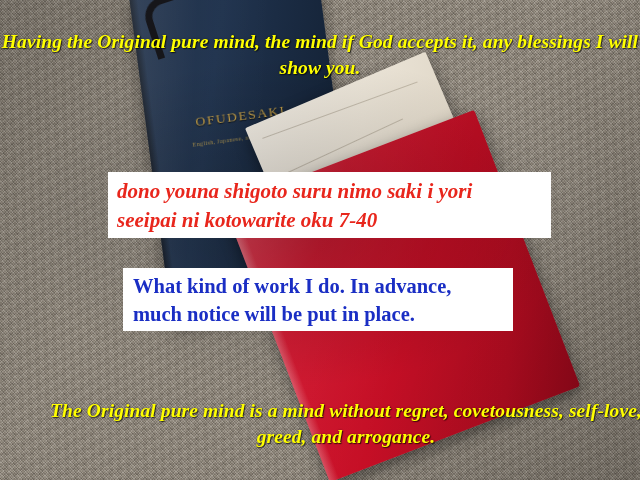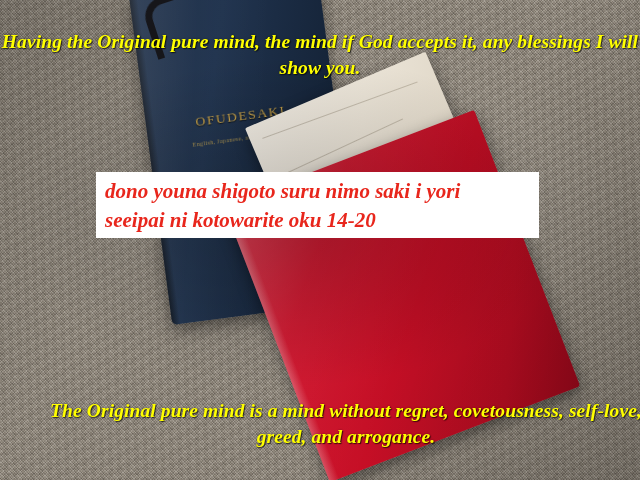--- a/index.html
+++ b/index.html
@@ -194,21 +194,21 @@
   }
   #caption-top { top: 29px; }
   #caption-bottom { top: 398px; margin-left: 26px; }
 
   .text-box {
     position: absolute;
     background: #ffffff;
     box-sizing: border-box;
   }
   #box-romaji {
-    left: 96px;
+    left: 108px;
     top: 172px;
     width: 443px;
     height: 66px;
     padding: 5px 8px 0 9px;
   }
   #box-romaji .line {
     color: #E8261C;
     font-family: "Liberation Serif", serif;
     font-weight: bold;
     font-style: italic;
@@ -259,19 +259,23 @@
     <div class="edge"></div>
     <div class="sheen"></div>
   </div>
 
   <div class="carpet-shade"></div>
 
   <div class="yellow-text" id="caption-top">Having the Original pure mind, the mind if God accepts it, any blessings I will show you.</div>
 
   <div class="text-box" id="box-romaji">
     <div class="line">dono youna shigoto suru nimo saki i yori</div>
-    <div class="line">seeipai ni kotowarite oku  14-20</div>
-  </div>
-
+    <div class="line">seeipai ni kotowarite oku  7-40</div>
+  </div>
+
+  <div class="text-box" id="box-translation">
+    <div class="line">What kind of work I do. In advance,</div>
+    <div class="line">much notice will be put in place.</div>
+  </div>
 
   <div class="yellow-text" id="caption-bottom">The Original pure mind is a mind without regret, covetousness, self-love, greed, and arrogance.</div>
 
 </div>
 
 </body></html>

